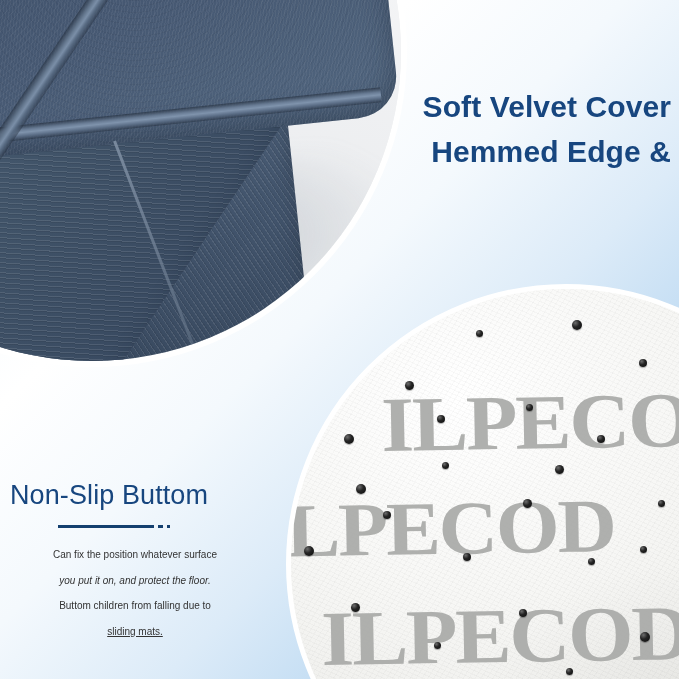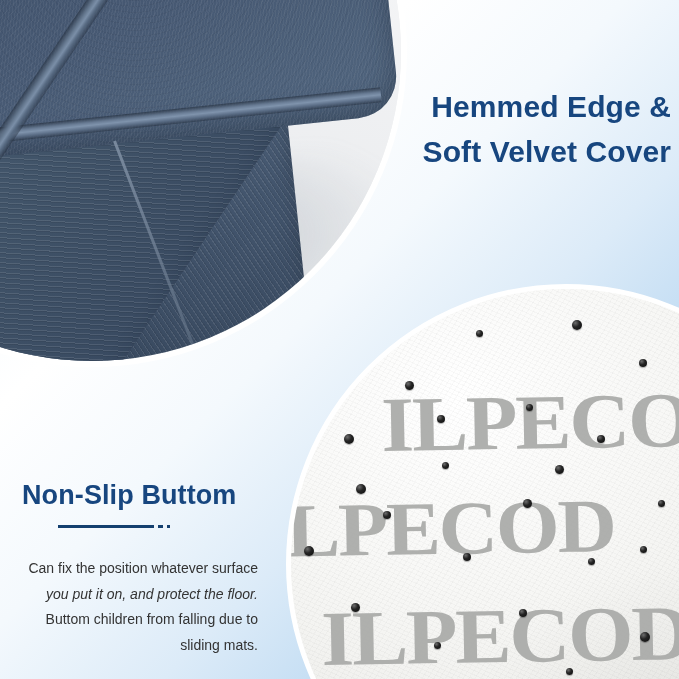--- a/index.html
+++ b/index.html
@@ -231,42 +231,42 @@
 
   
   .block-left {
     position:absolute;
     left:0; top:478px;
     width:270px;
   }
   .block-left h2 {
     color:#17467f;
     font-size:27px;
-    font-weight:700;
+    font-weight:400;
     letter-spacing:.1px;
-    padding-left:22px;
+    padding-left:10px;
     line-height:34px;
   }
   .divider-row {
     display:flex;
     align-items:center;
     gap:4px;
     padding-left:58px;
     margin-top:13px;
   }
   .divider-line { width:96px; height:3px; background:#14406f; }
   .divider-dash { width:5px; height:3px; background:#14406f; }
   .divider-dot  { width:3px; height:3px; background:#14406f; }
 
   .block-left p {
-    margin-top:28px;
+    margin-top:14px;
     color:#333333;
-    font-size:14px;
+    font-size:10px;
     line-height:25.5px;
-    text-align:right;
+    text-align:center;
     padding:0 12px;
   }
 </style>
 </head>
 <body>
 
 <div id="poster">
 
   <div class="circle-top">
     <div class="ct-inner">
@@ -309,32 +309,32 @@
         <span class="dot" style="left: 349px; top: 343px; width: 10px; height: 10px;"></span>
         <span class="dot" style="left: 274.5px; top: 378.5px; width: 7px; height: 7px;"></span>
         <span class="dot" style="left: 146px; top: 126px; width: 8px; height: 8px;"></span>
         <span class="dot" style="left: 348.5px; top: 256.5px; width: 7px; height: 7px;"></span>
         <span class="dot" style="left: 65px; top: 195px; width: 10px; height: 10px;"></span>
         <span class="dot" style="left: 263.5px; top: 175.5px; width: 9px; height: 9px;"></span>
       </div>
   </div>
 
   <div class="heading-right">
+    <span class="ln">Soft Velvet Cover</span>
     <span class="ln">Hemmed Edge &amp;</span>
-    <span class="ln">Soft Velvet Cover</span>
   </div>
 
   <div class="block-left">
     <h2>Non-Slip Buttom</h2>
     <div class="divider-row">
       <span class="divider-line"></span>
       <span class="divider-dash"></span>
       <span class="divider-dot"></span>
     </div>
     <p>
       <span style="display: block;">Can fix the position whatever surface</span>
       <span style="display: block; font-style: italic;">you put it on, and protect the floor.</span>
       <span style="display: block;">Buttom children from falling due to</span>
-      <span style="display: block;">sliding mats.</span>
+      <span style="display: block; text-decoration: underline;">sliding mats.</span>
     </p>
   </div>
 
 </div>
 
 </body></html>

